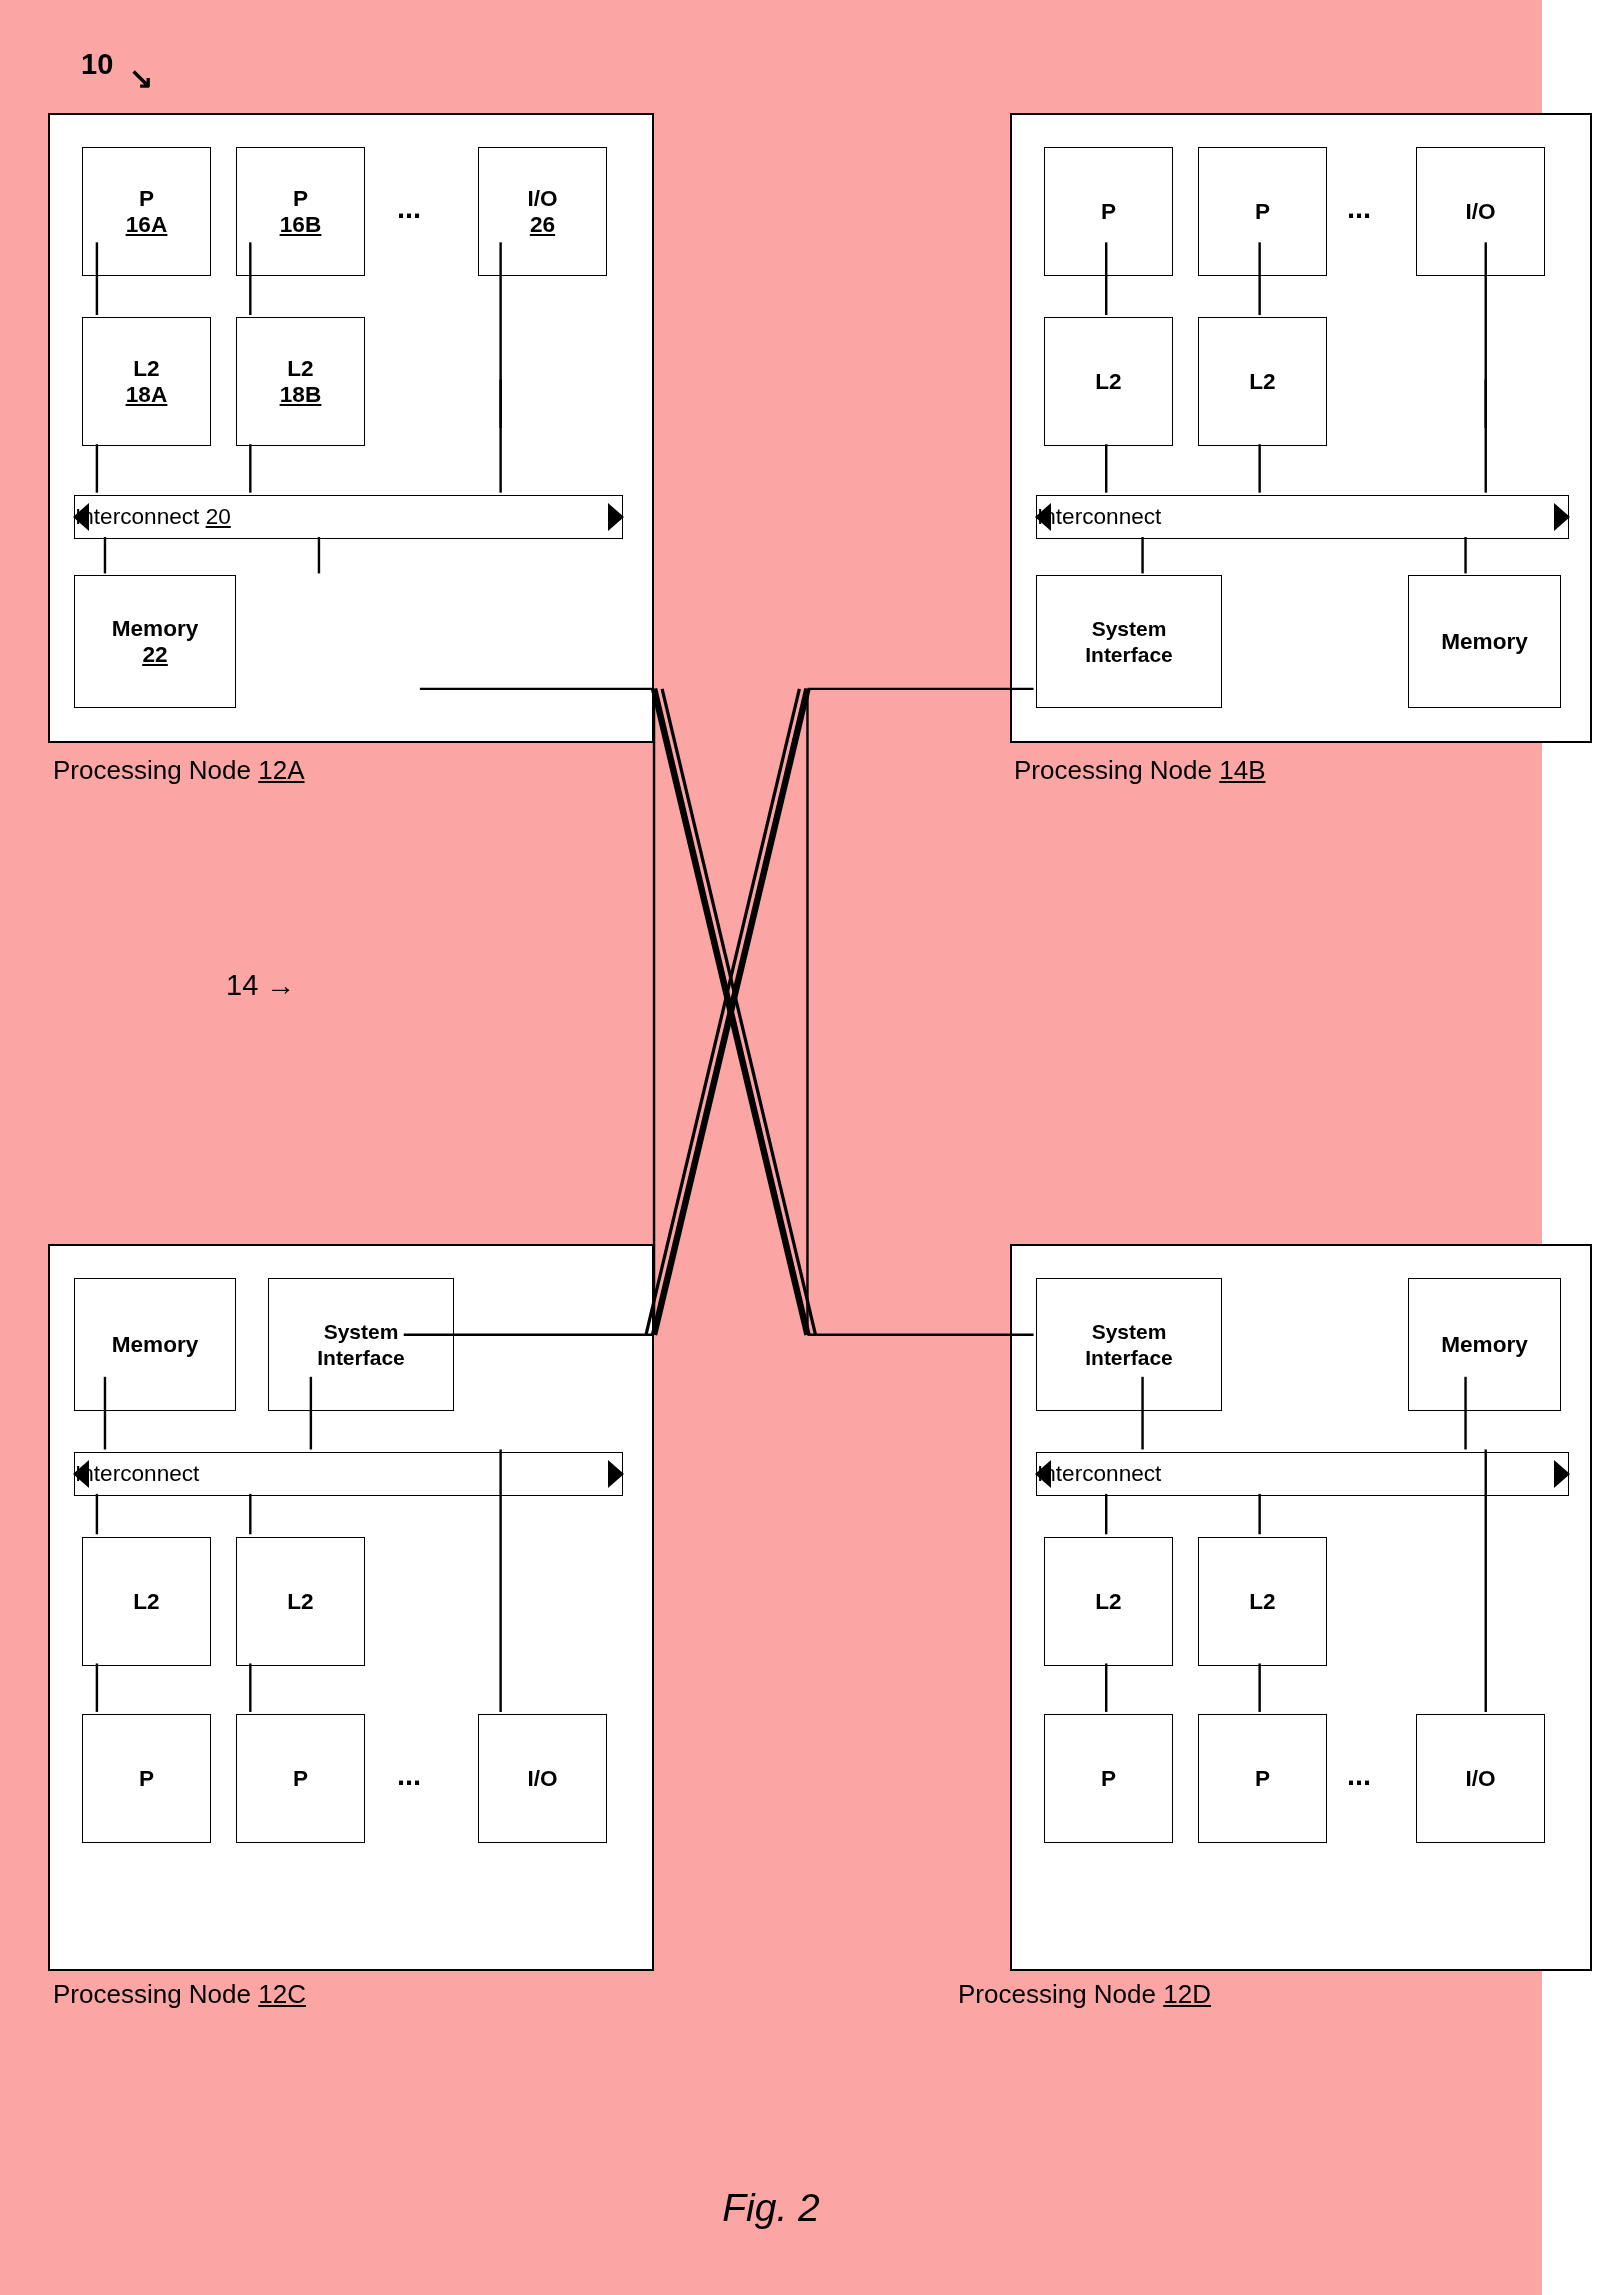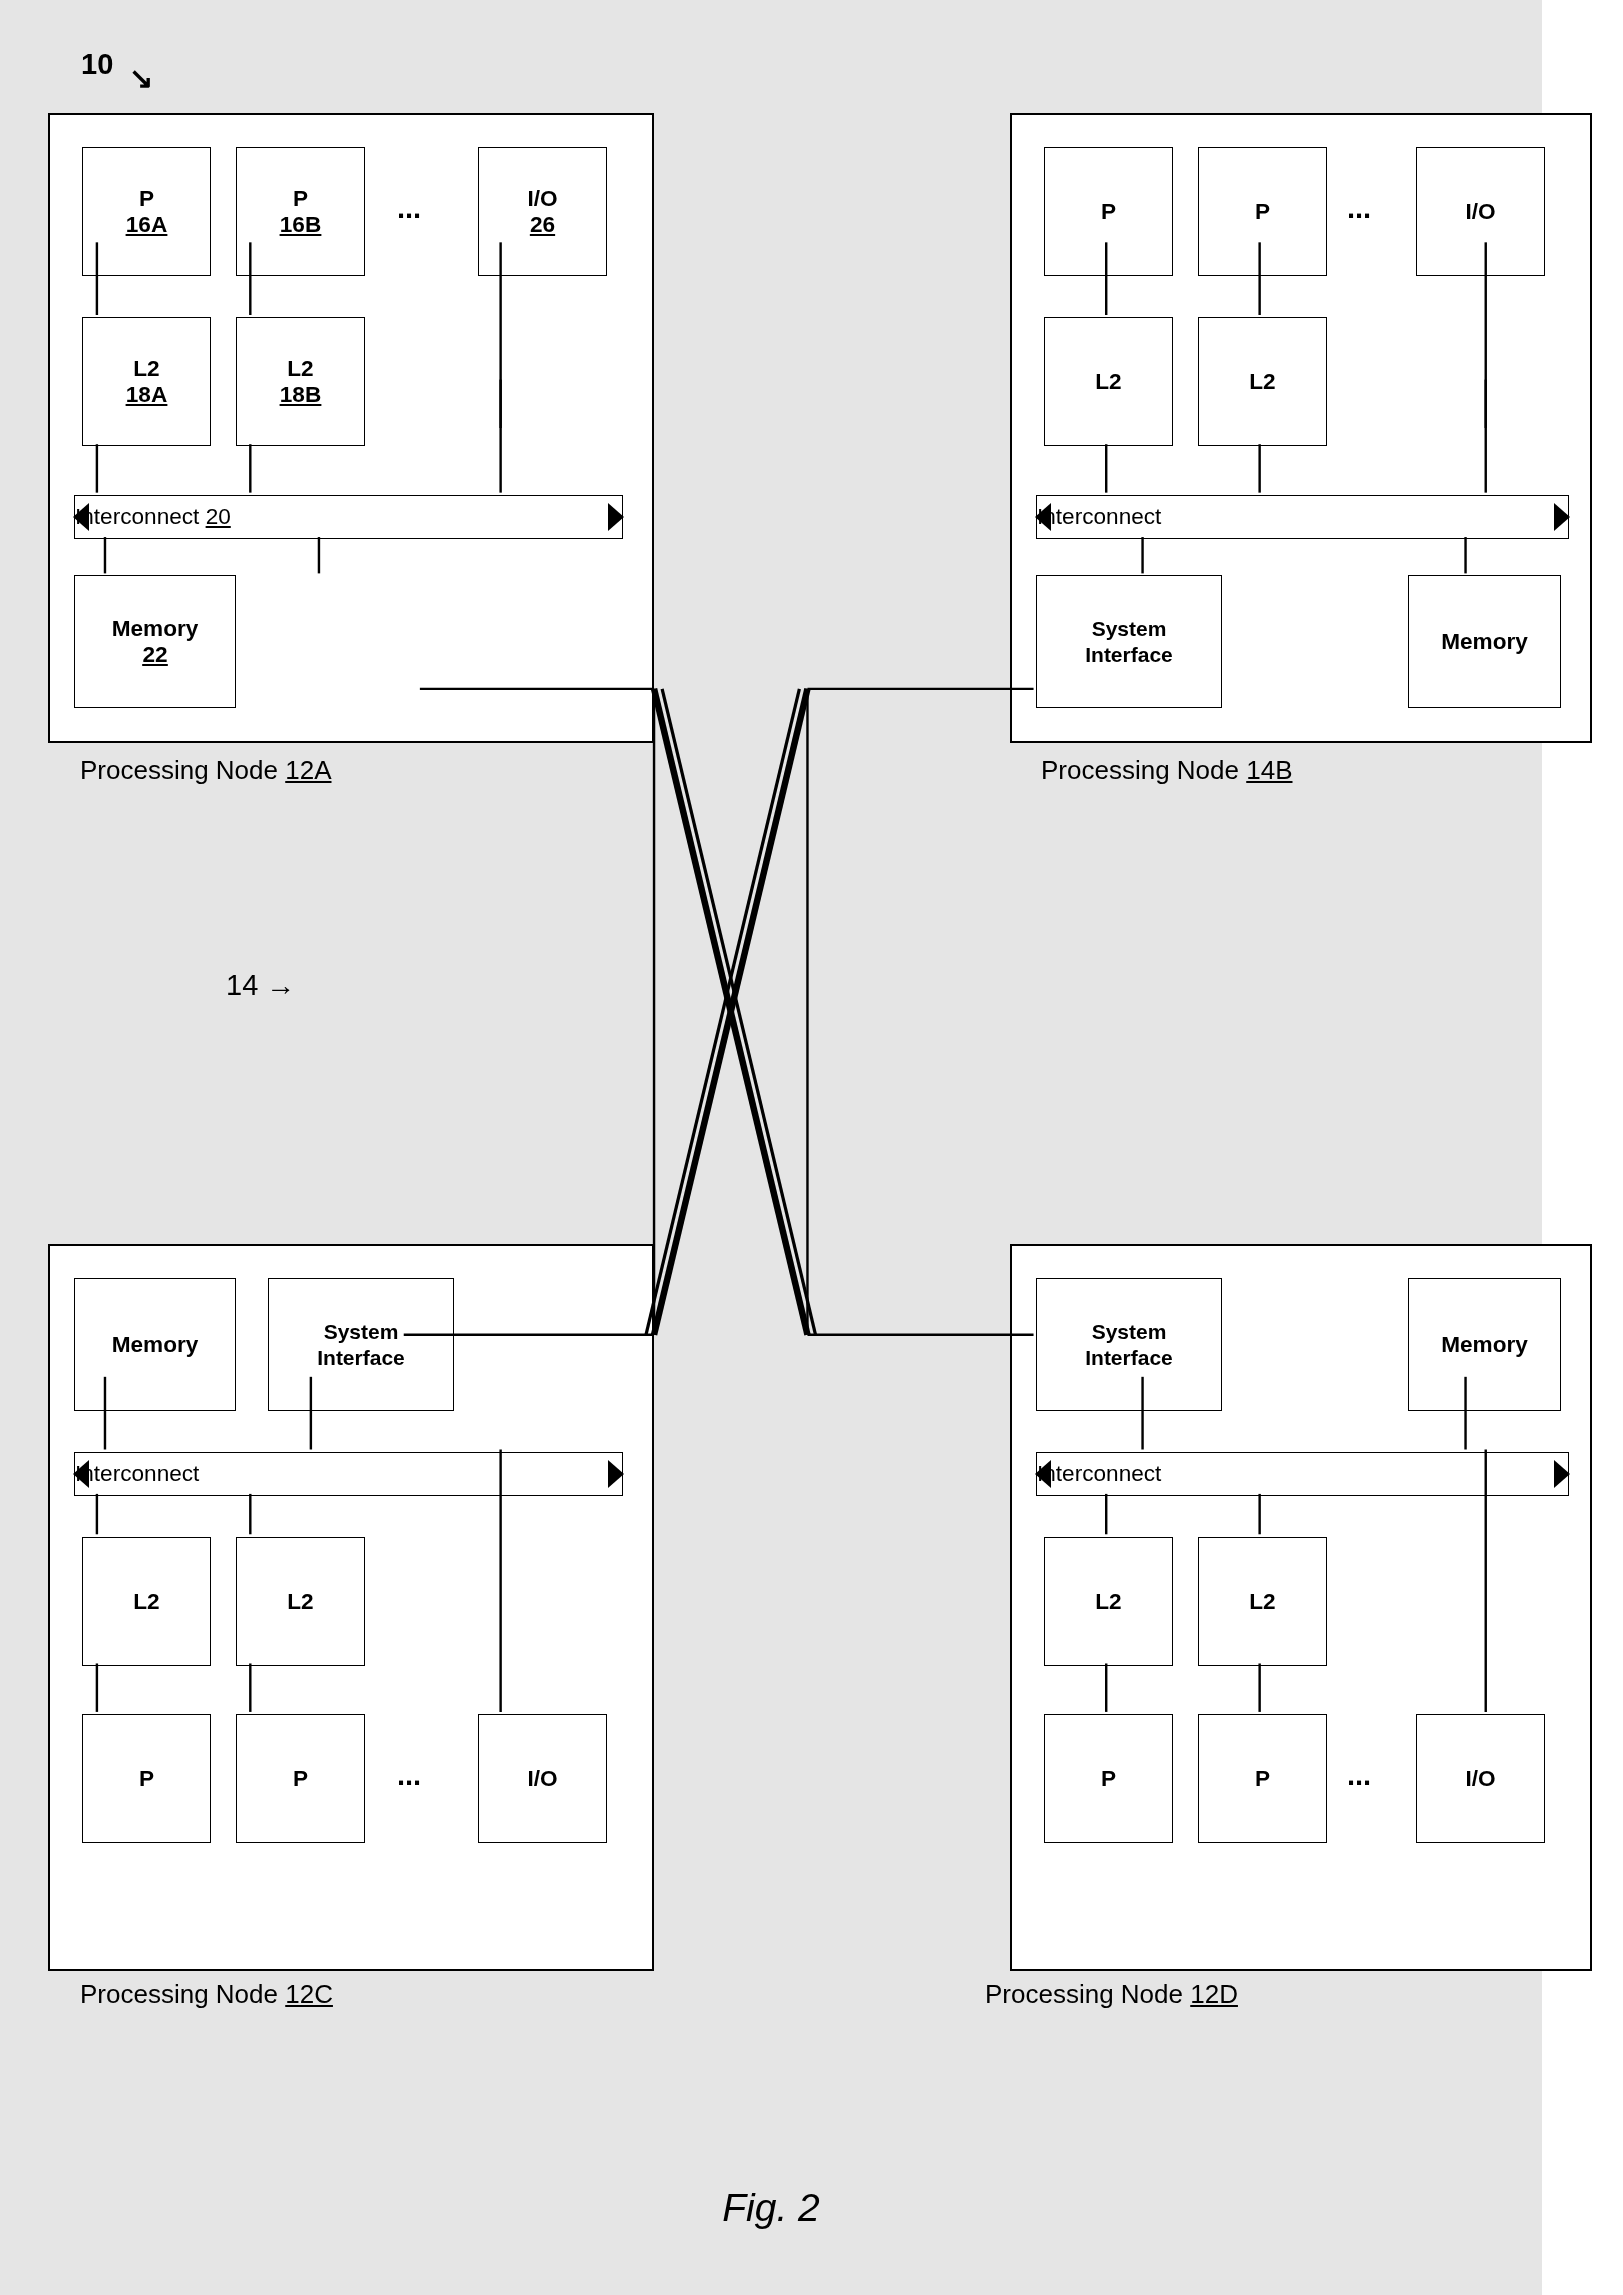--- a/index.html
+++ b/index.html
@@ -8,21 +8,21 @@
       font-family: Arial, sans-serif;
       width: 1623px;
       min-height: 2295px;
       position: relative;
       overflow: hidden;
     }
     .page {
       width: 1542px;
       height: 2295px;
       position: relative;
-      background: #e5e5e5;
+      background: #fca5a5;
     }
     
     .ref-10 {
       position: absolute;
       top: 48px;
       left: 81px;
       font-size: 29px;
       font-weight: bold;
     }
     
@@ -89,21 +89,20 @@
       top: 50%;
       transform: translateY(-50%);
       border-right: 16px solid #000;
       border-top: 14.5px solid transparent;
       border-bottom: 14.5px solid transparent;
     }
     
     .node-label {
       position: absolute;
       font-size: 26px;
-      margin-left: 27px;
     }
     
     u { text-decoration: underline; }
     
     .svg-overlay {
       position: absolute;
       top: 0; left: 0;
       width: 1623px;
       height: 2295px;
       pointer-events: none;

